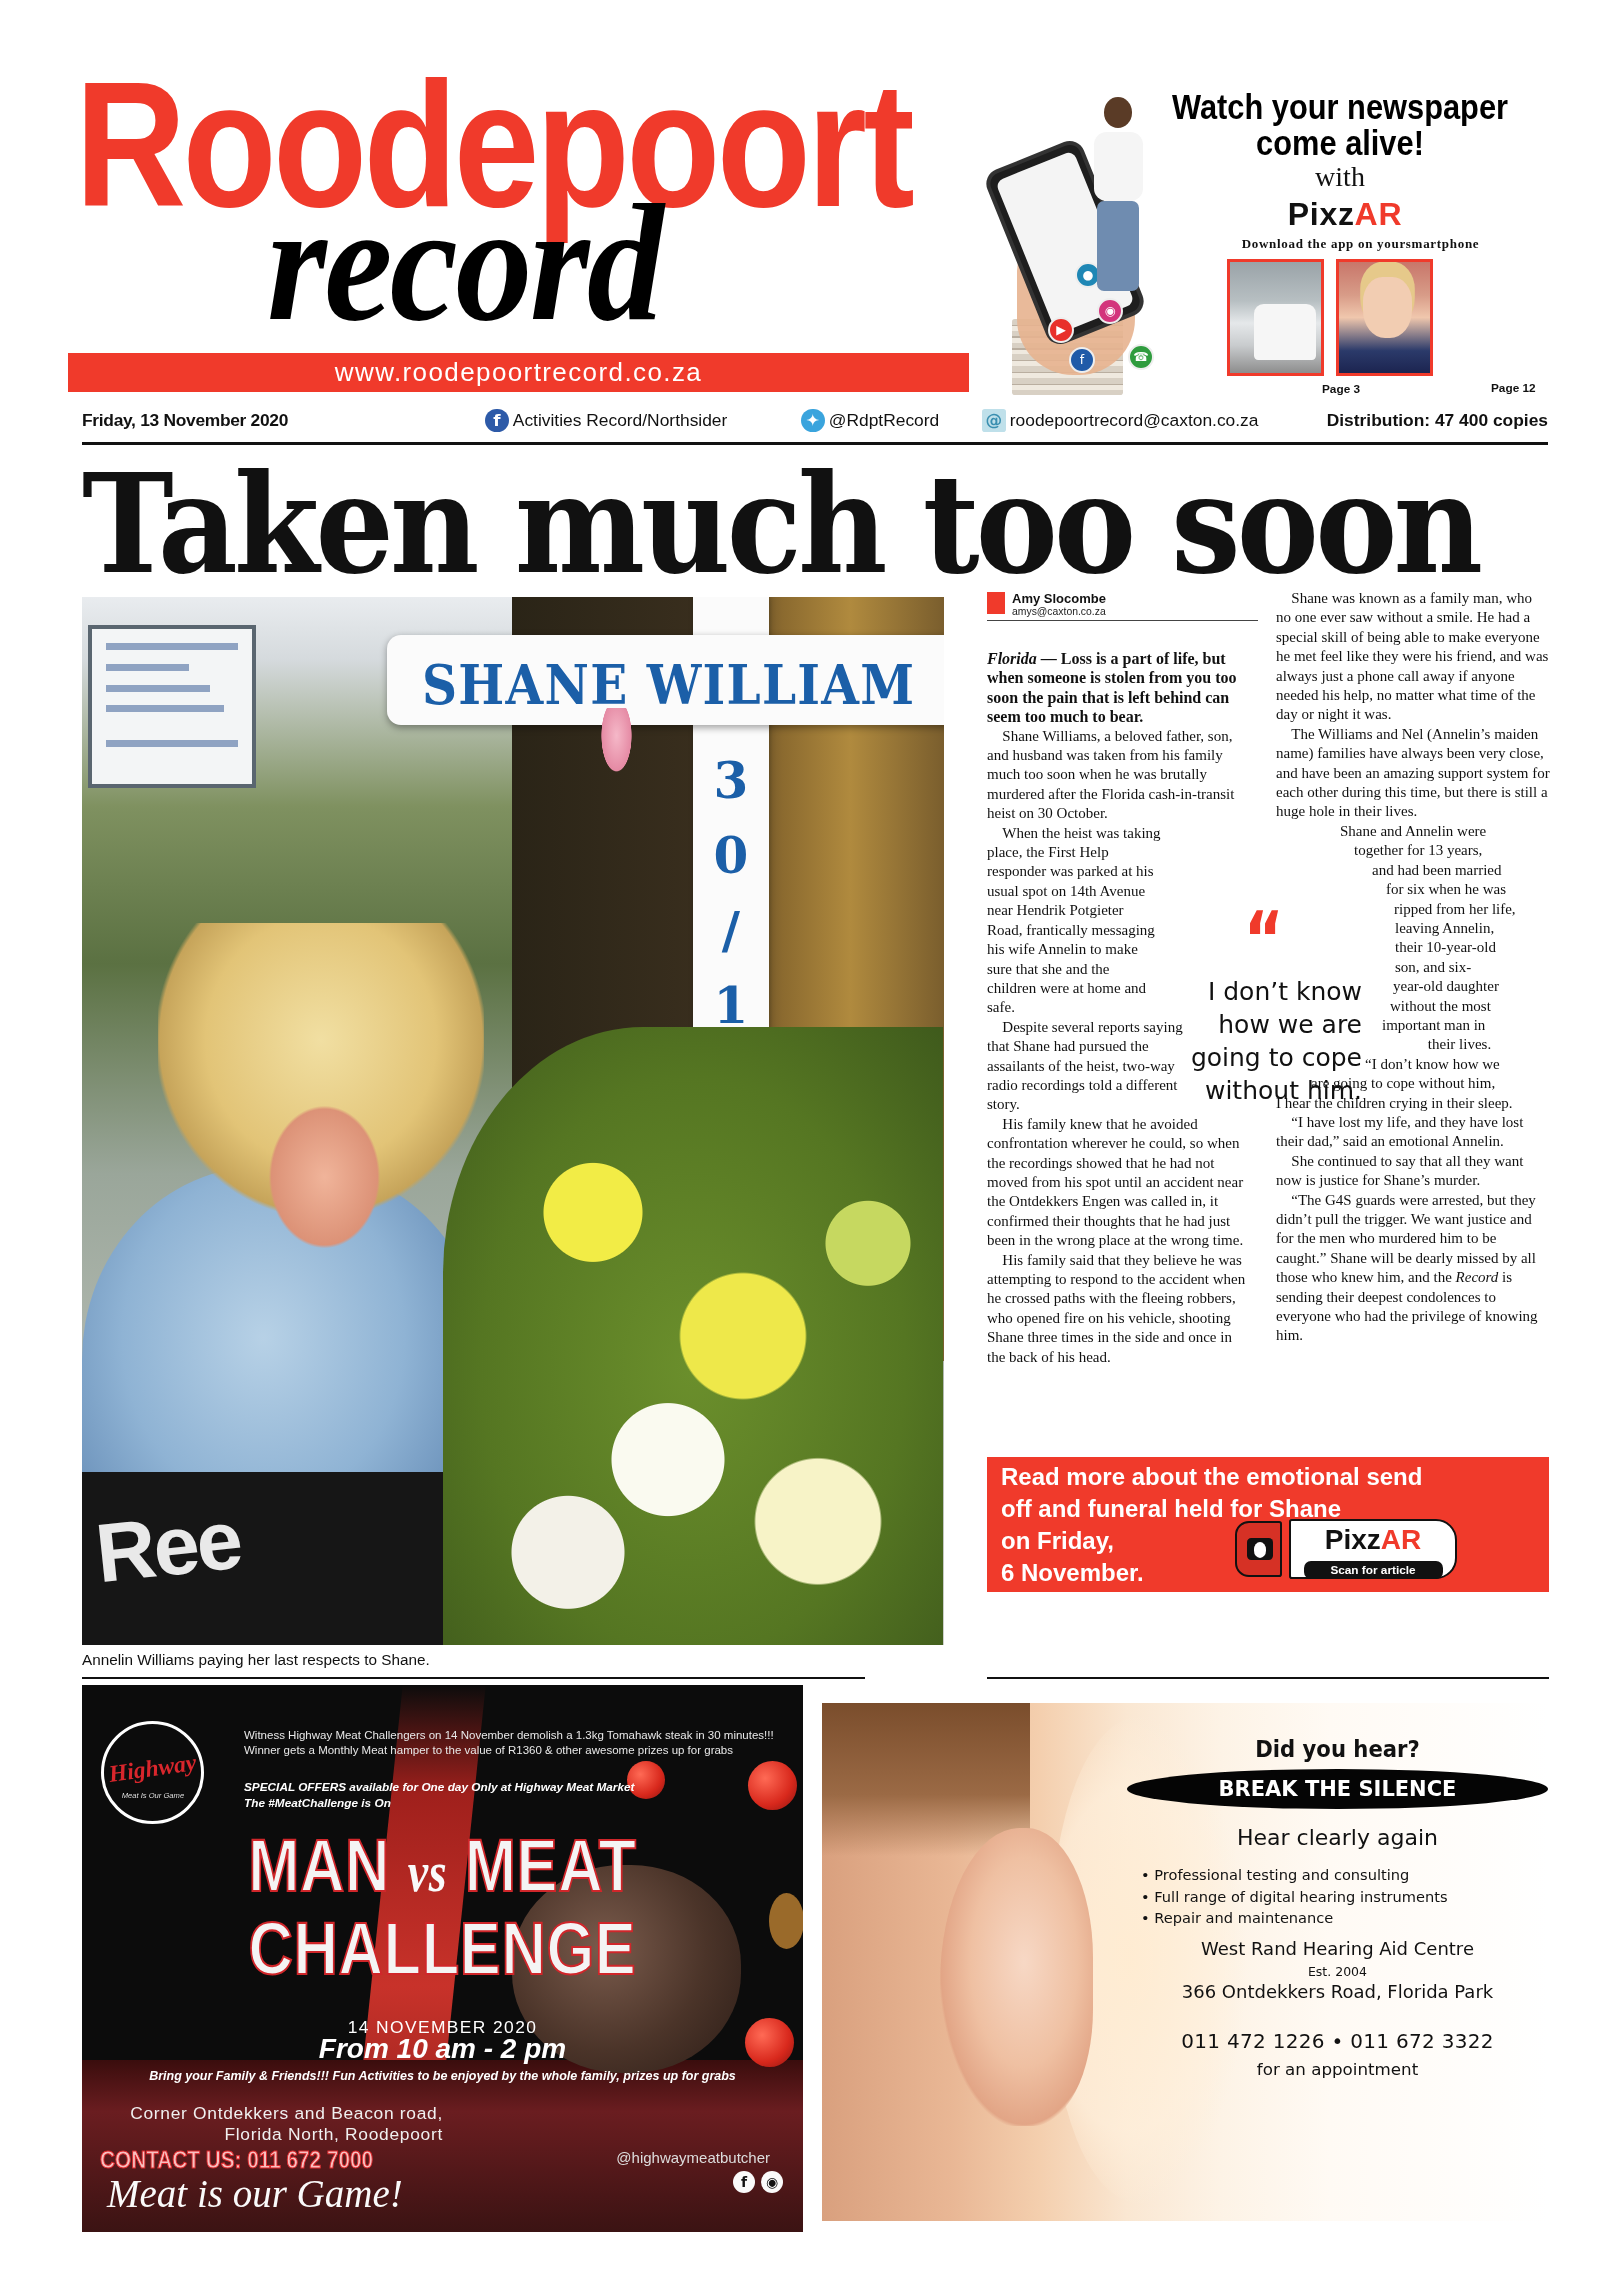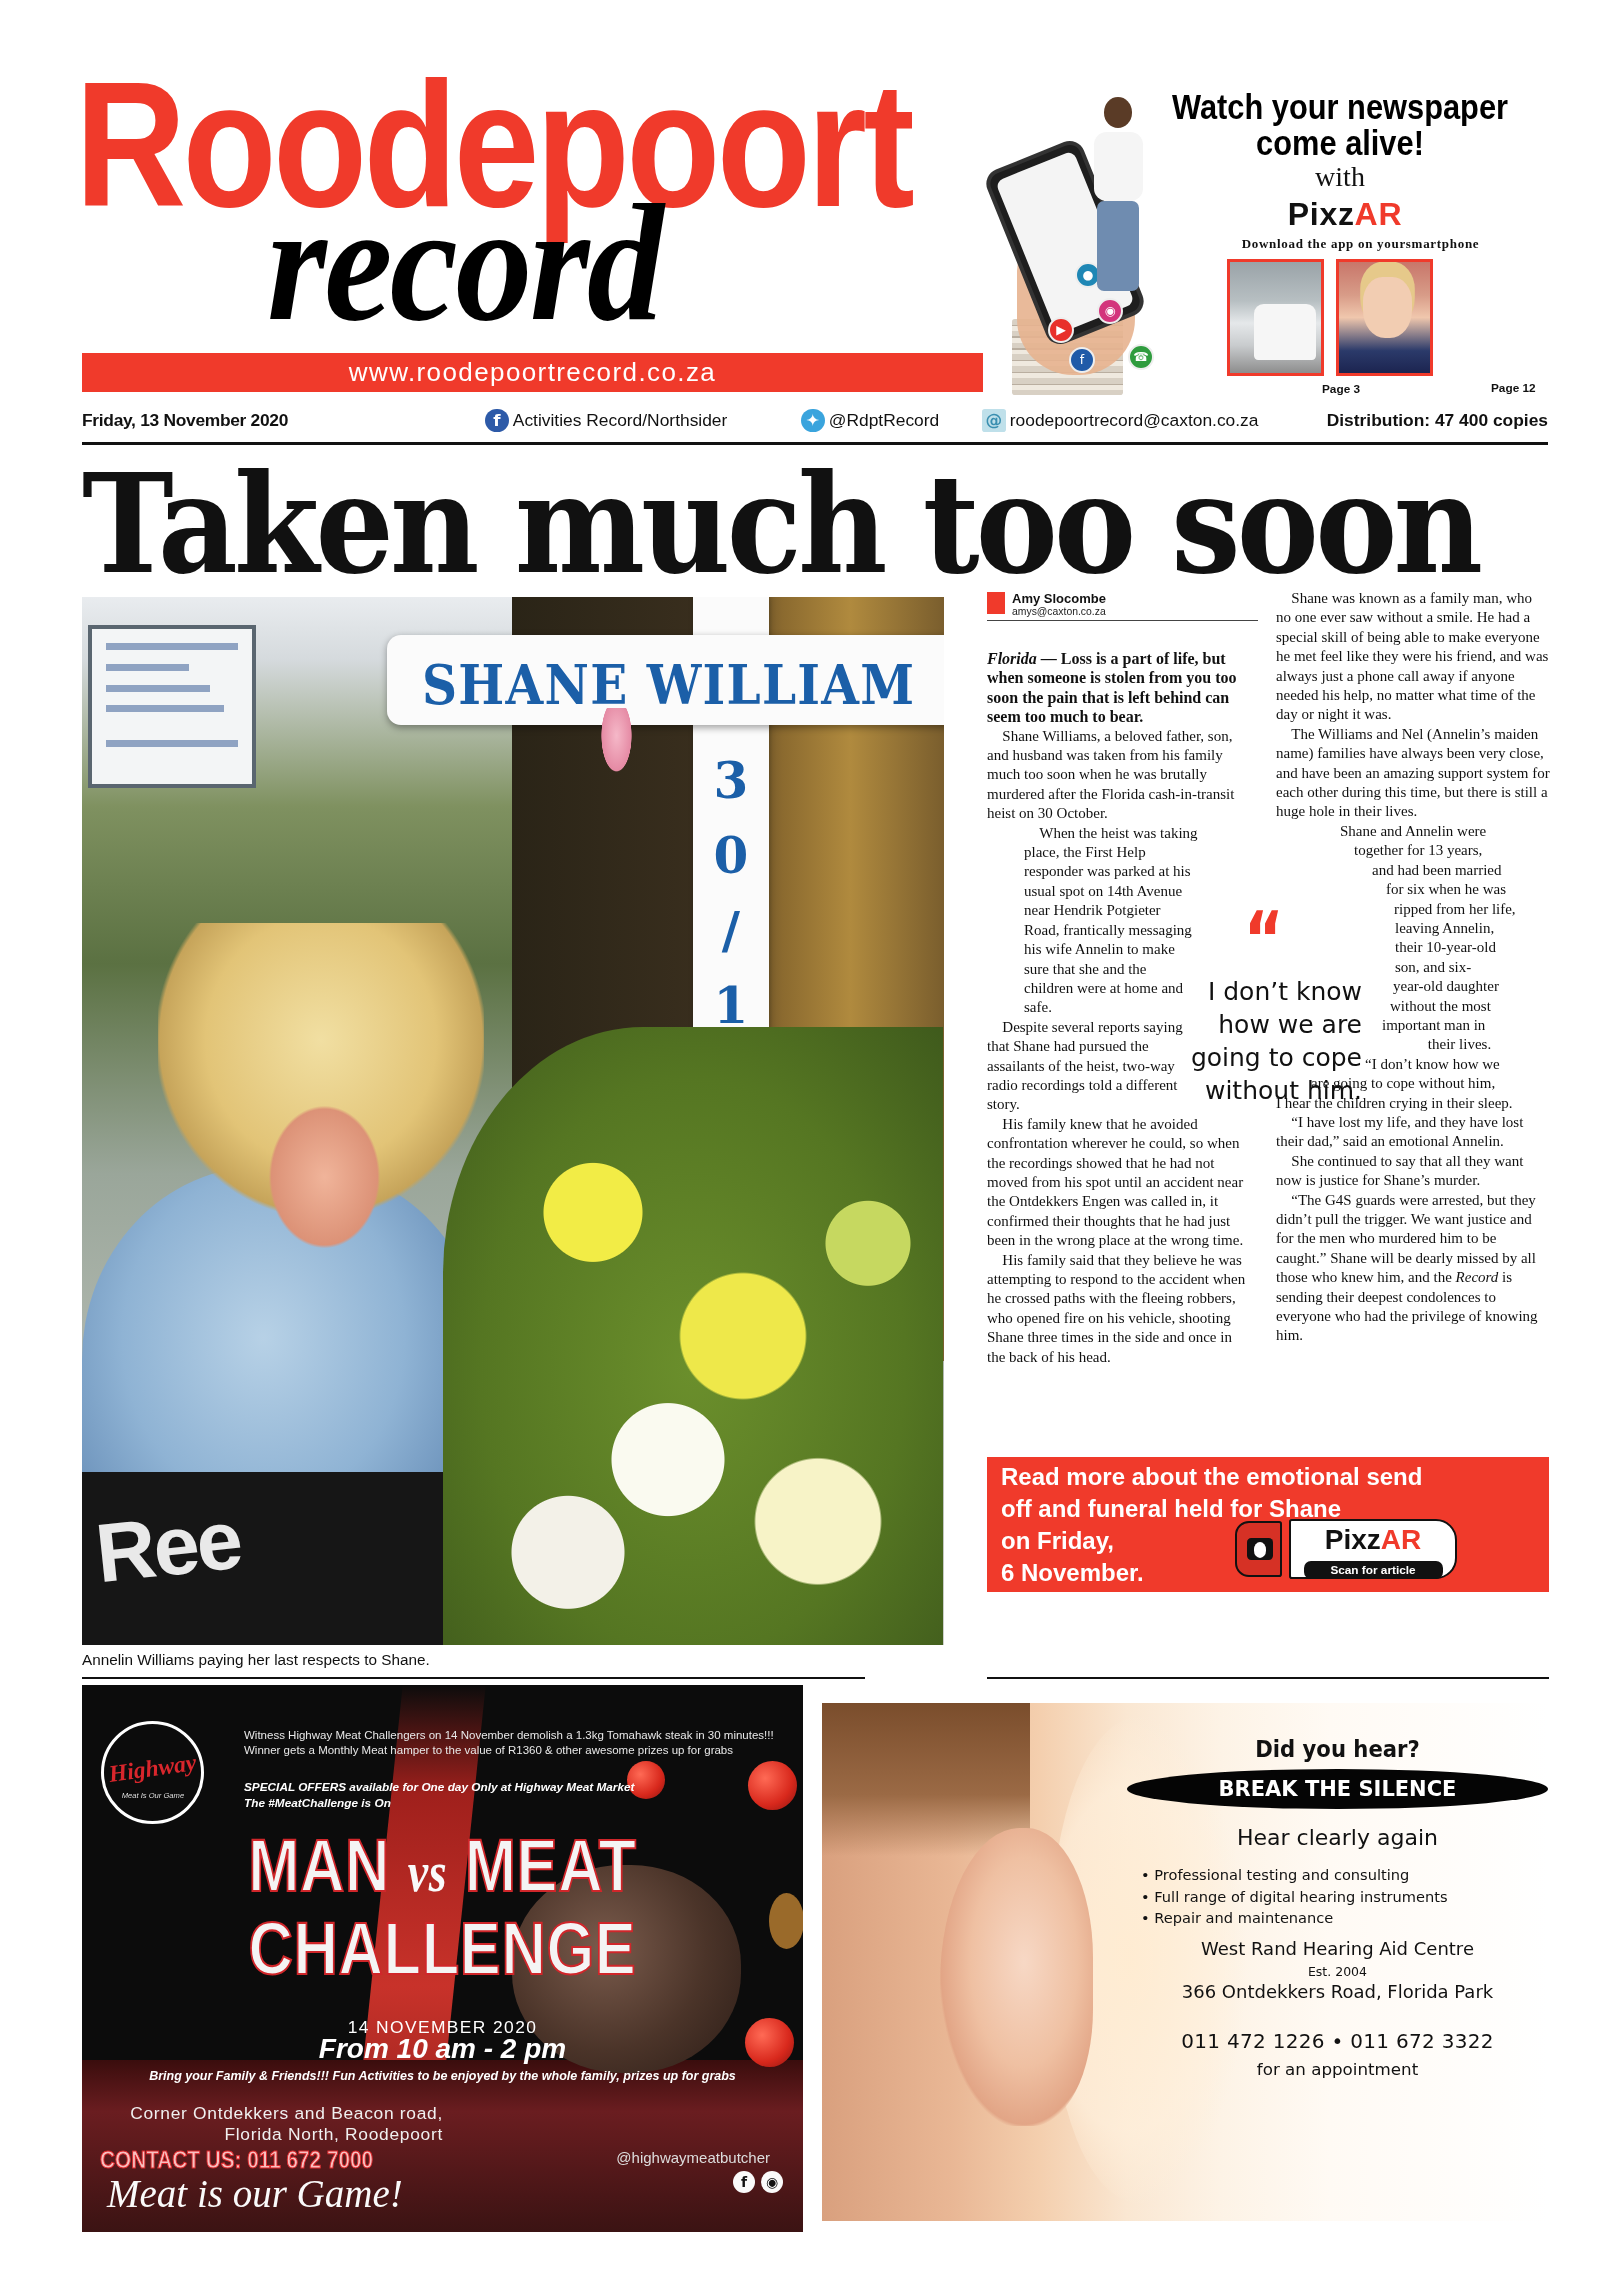--- a/index.html
+++ b/index.html
@@ -14,21 +14,21 @@
     color: #f03a2b; font-size: 179px; line-height: 167px; letter-spacing: -4.2px;
     transform: scaleX(0.86); transform-origin: left top; white-space: nowrap;
   }
   .mast-sub {
     left: 267px; top: 179px; height: 174px;
     font-family: "Liberation Serif", serif; font-style: italic; font-weight: bold;
     color: #000; font-size: 167px; line-height: 167px; letter-spacing: -2.8px;
     transform: scaleX(0.92); transform-origin: left top; white-space: nowrap;
   }
   .mast-bar {
-    left: 82px; top: 353px; width: 901px; height: 39px; background: #f03a2b;
+    left: 68px; top: 353px; width: 901px; height: 39px; background: #f03a2b;
     color: #fff; text-align: center; font-family: "Liberation Sans", sans-serif;
     font-size: 26px; line-height: 39px; letter-spacing: 1.4px;
   }
   .promo-phone {
     left: 1013px; top: 149px; width: 104px; height: 187px; border-radius: 15.3px;
     background: #1e1e1e; transform: rotate(-22deg); border: 4.2px solid #333;
   }
   .promo-phone-screen { position:absolute; left:5.6px; top:7px; right:5.6px; bottom:7px; background:#f4f4f4; border-radius:8.3px; }
   .promo-hand { left: 1017px; top: 229px; width: 118px; height: 146px; background: #e7b28f; border-radius: 42px 42px 56px 56px; opacity: 0.9; }
   .promo-papers { left: 1012px; top: 319px; width: 111px; height: 76px;
@@ -245,21 +245,21 @@
 
 <div class="abs byline-block">
   <div class="byline-sq"></div>
   <div class="byline-name">Amy Slocombe</div>
   <div class="byline-email">amys@caxton.co.za</div>
 </div>
 
 <div class="abs col col1">
   <p class="noind lead"><i>Florida</i><span> — Loss is a part of life, but when someone is stolen from you too soon the pain that is left behind can seem too much to bear.</span></p>
   <p>Shane Williams, a beloved father, son, and husband was taken from his family much too soon when he was brutally murdered after the Florida cash-in-transit heist on 30 October.</p>
-  <p style="width:174px;margin-left:37px;">When the heist was taking place, the First Help responder was parked at his usual spot on 14th Avenue near Hendrik Potgieter Road, frantically messaging his wife Annelin to make sure that she and the children were at home and safe.</p>
+  <p style="width:174px;">When the heist was taking place, the First Help responder was parked at his usual spot on 14th Avenue near Hendrik Potgieter Road, frantically messaging his wife Annelin to make sure that she and the children were at home and safe.</p>
   <p style="width:208px;">Despite several reports saying that Shane had pursued the assailants of the heist, two-way radio recordings told a different story.</p>
   <p>His family knew that he avoided confrontation wherever he could, so when the recordings showed that he had not moved from his spot until an accident near the Ontdekkers Engen was called in, it confirmed their thoughts that he had just been in the wrong place at the wrong time.</p>
   <p>His family said that they believe he was attempting to respond to the accident when he crossed paths with the fleeing robbers, who opened fire on his vehicle, shooting Shane three times in the side and once in the back of his head.</p>
 </div>
 
 <div class="abs pullquote">
   <div class="pq-mark">“</div>
   <div class="pq-text">I don’t know how we are going to cope without him.</div>
 </div>
 

